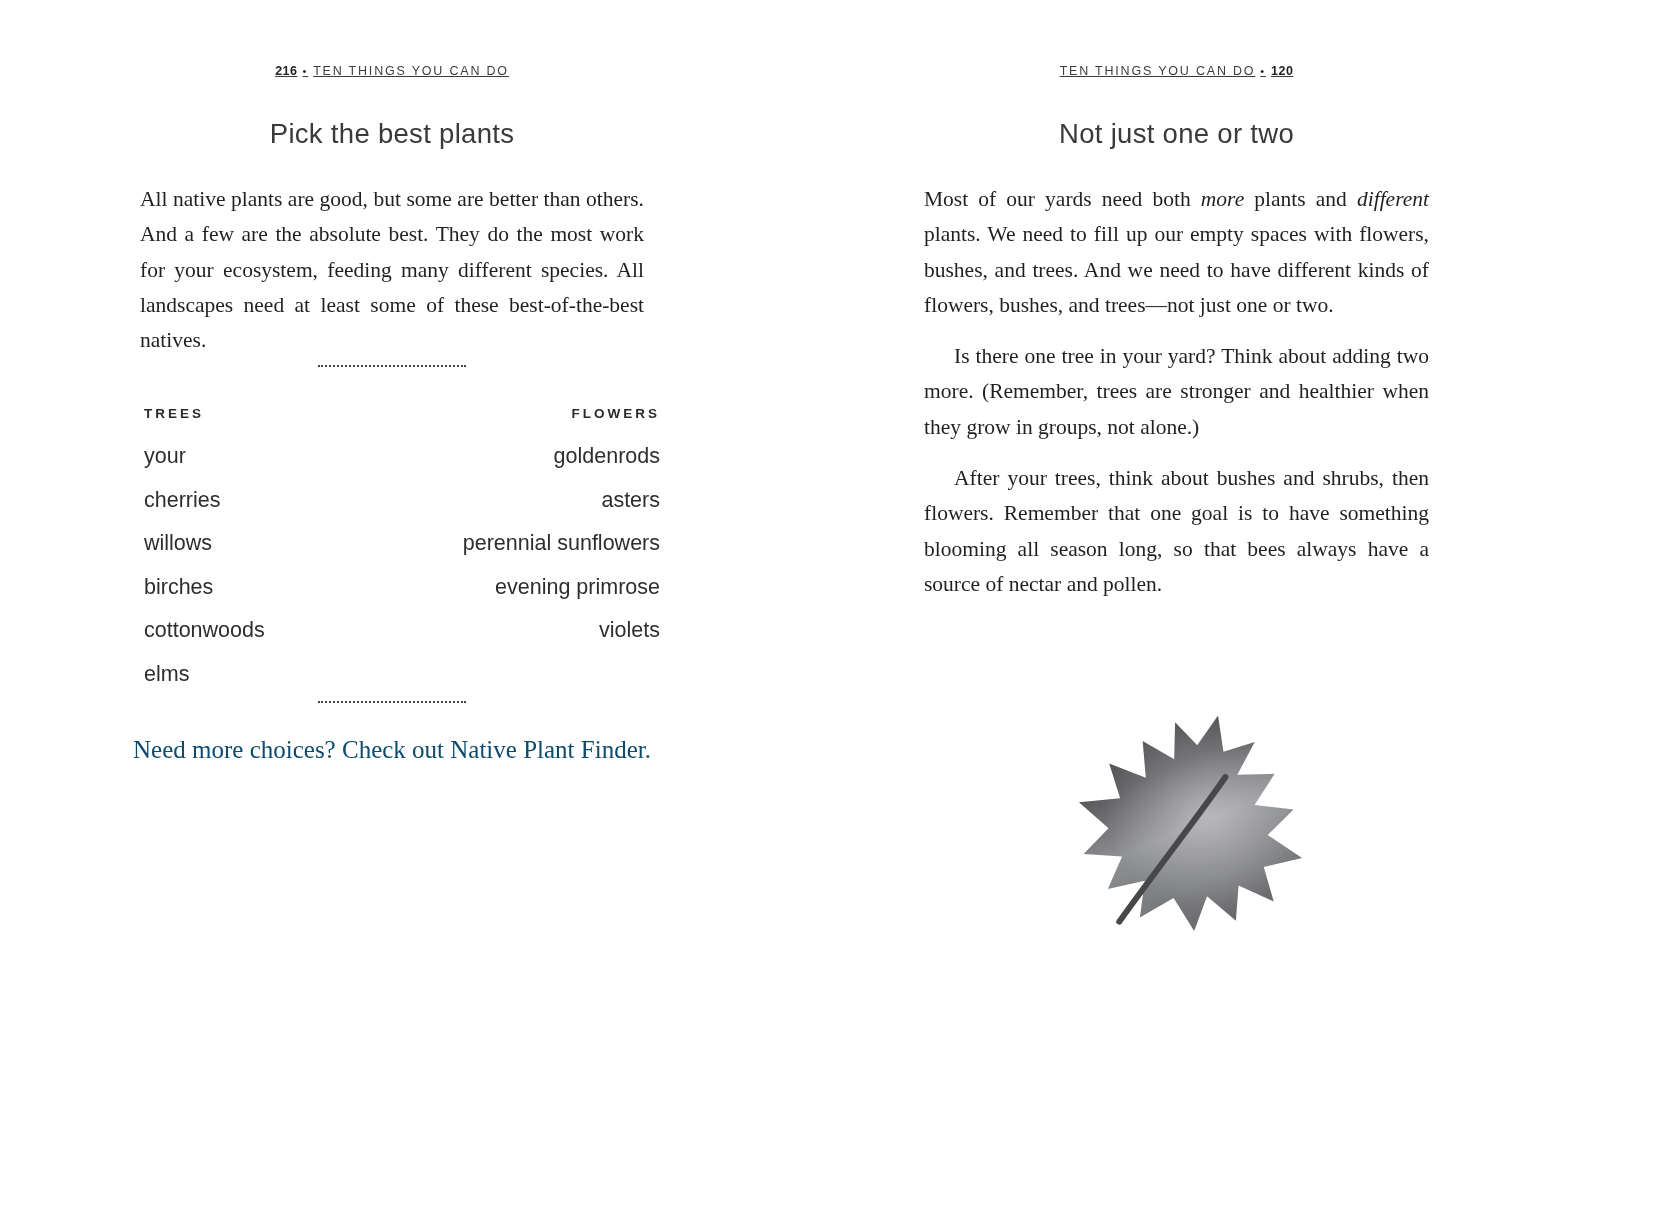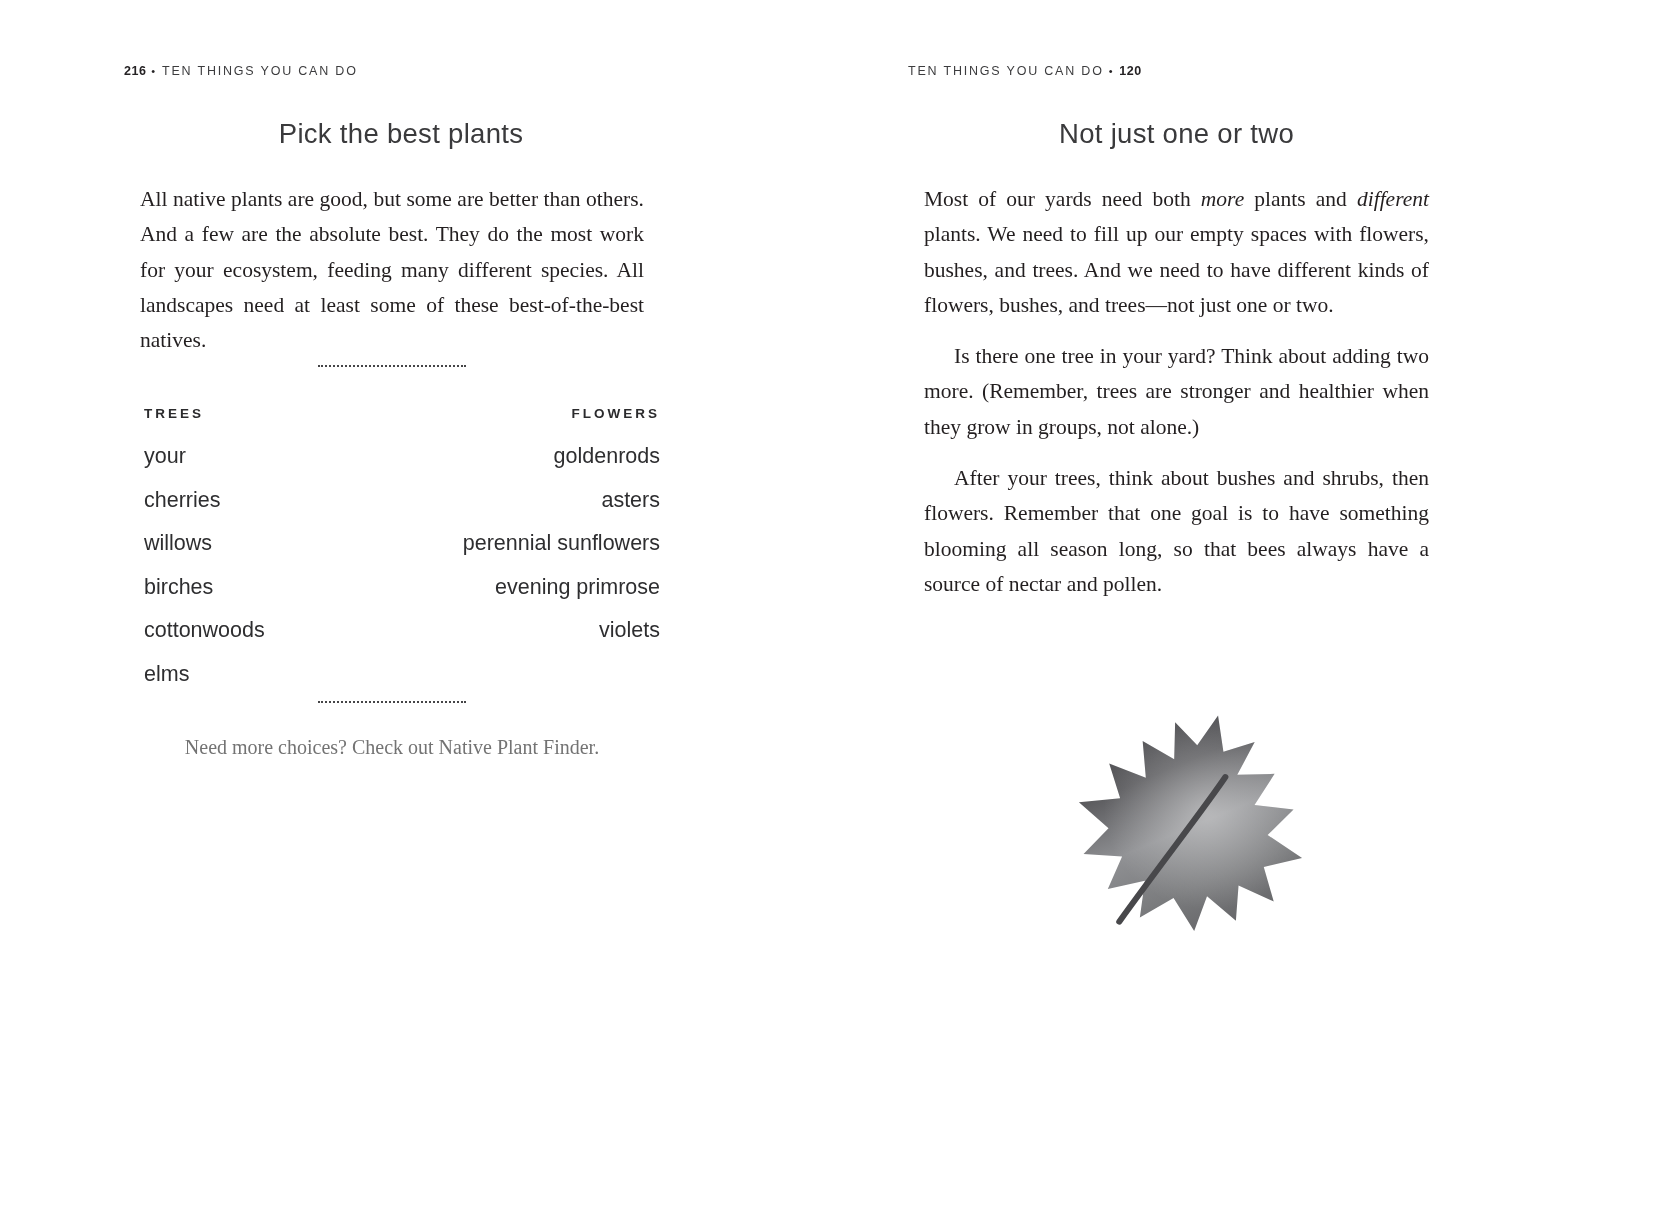--- a/index.html
+++ b/index.html
@@ -11,26 +11,27 @@
     position: relative;
     font-family: "Liberation Serif", serif;
     color: #231f20;
     overflow: hidden;
   }
   .abs { position: absolute; }
 
   
   .running-head {
     width: 536px;
-    text-align: left;
+    text-align: center;
     font-family: "Liberation Sans", sans-serif;
     font-size: 12.5px;
     letter-spacing: 1.8px;
     color: #3c3c3e;
     white-space: nowrap;
+    text-decoration: underline;
   }
   .running-head .pagenum {
     font-weight: 700;
     color: #252224;
     letter-spacing: 0.5px;
   }
   .running-head .sep {
     color: #252224;
     padding: 0 5px;
     font-size: 11px;
@@ -87,32 +88,32 @@
     font-size: 21.5px;
     color: #2e2e30;
     height: 43.5px;
     line-height: 30px;
   }
 
   
   .note-text {
     width: 536px;
     text-align: center;
-    font-size: 20px;
-    color: #737373;
+    font-size: 25px;
+    color: #0c4a6e;
   }
 </style>
 </head>
 <body>
 
 <div class="abs running-head" style="left:124px; top:64px;">
   <span class="pagenum">216</span><span class="sep">•</span><span>TEN THINGS YOU CAN DO</span>
 </div>
 
-<div class="abs section-heading" style="left:133px; top:118px;">Pick the best plants</div>
+<div class="abs section-heading" style="left:124px; top:118px;">Pick the best plants</div>
 
 <div class="abs body-text" style="left:124px; top:166px;">
   <p>All native plants are good, but some are better than others. And a few are the absolute best. They do the most work for your ecosystem, feeding many different species. All landscapes need at least some of these best-of-the-best natives.</p>
 </div>
 
 <div class="abs dotted-divider" style="left:318px; top:365px;"></div>
 
 <div class="abs list-columns" style="left:124px; top:406px;">
   <div class="list-col-trees">
     <div class="list-header">TREES</div>

